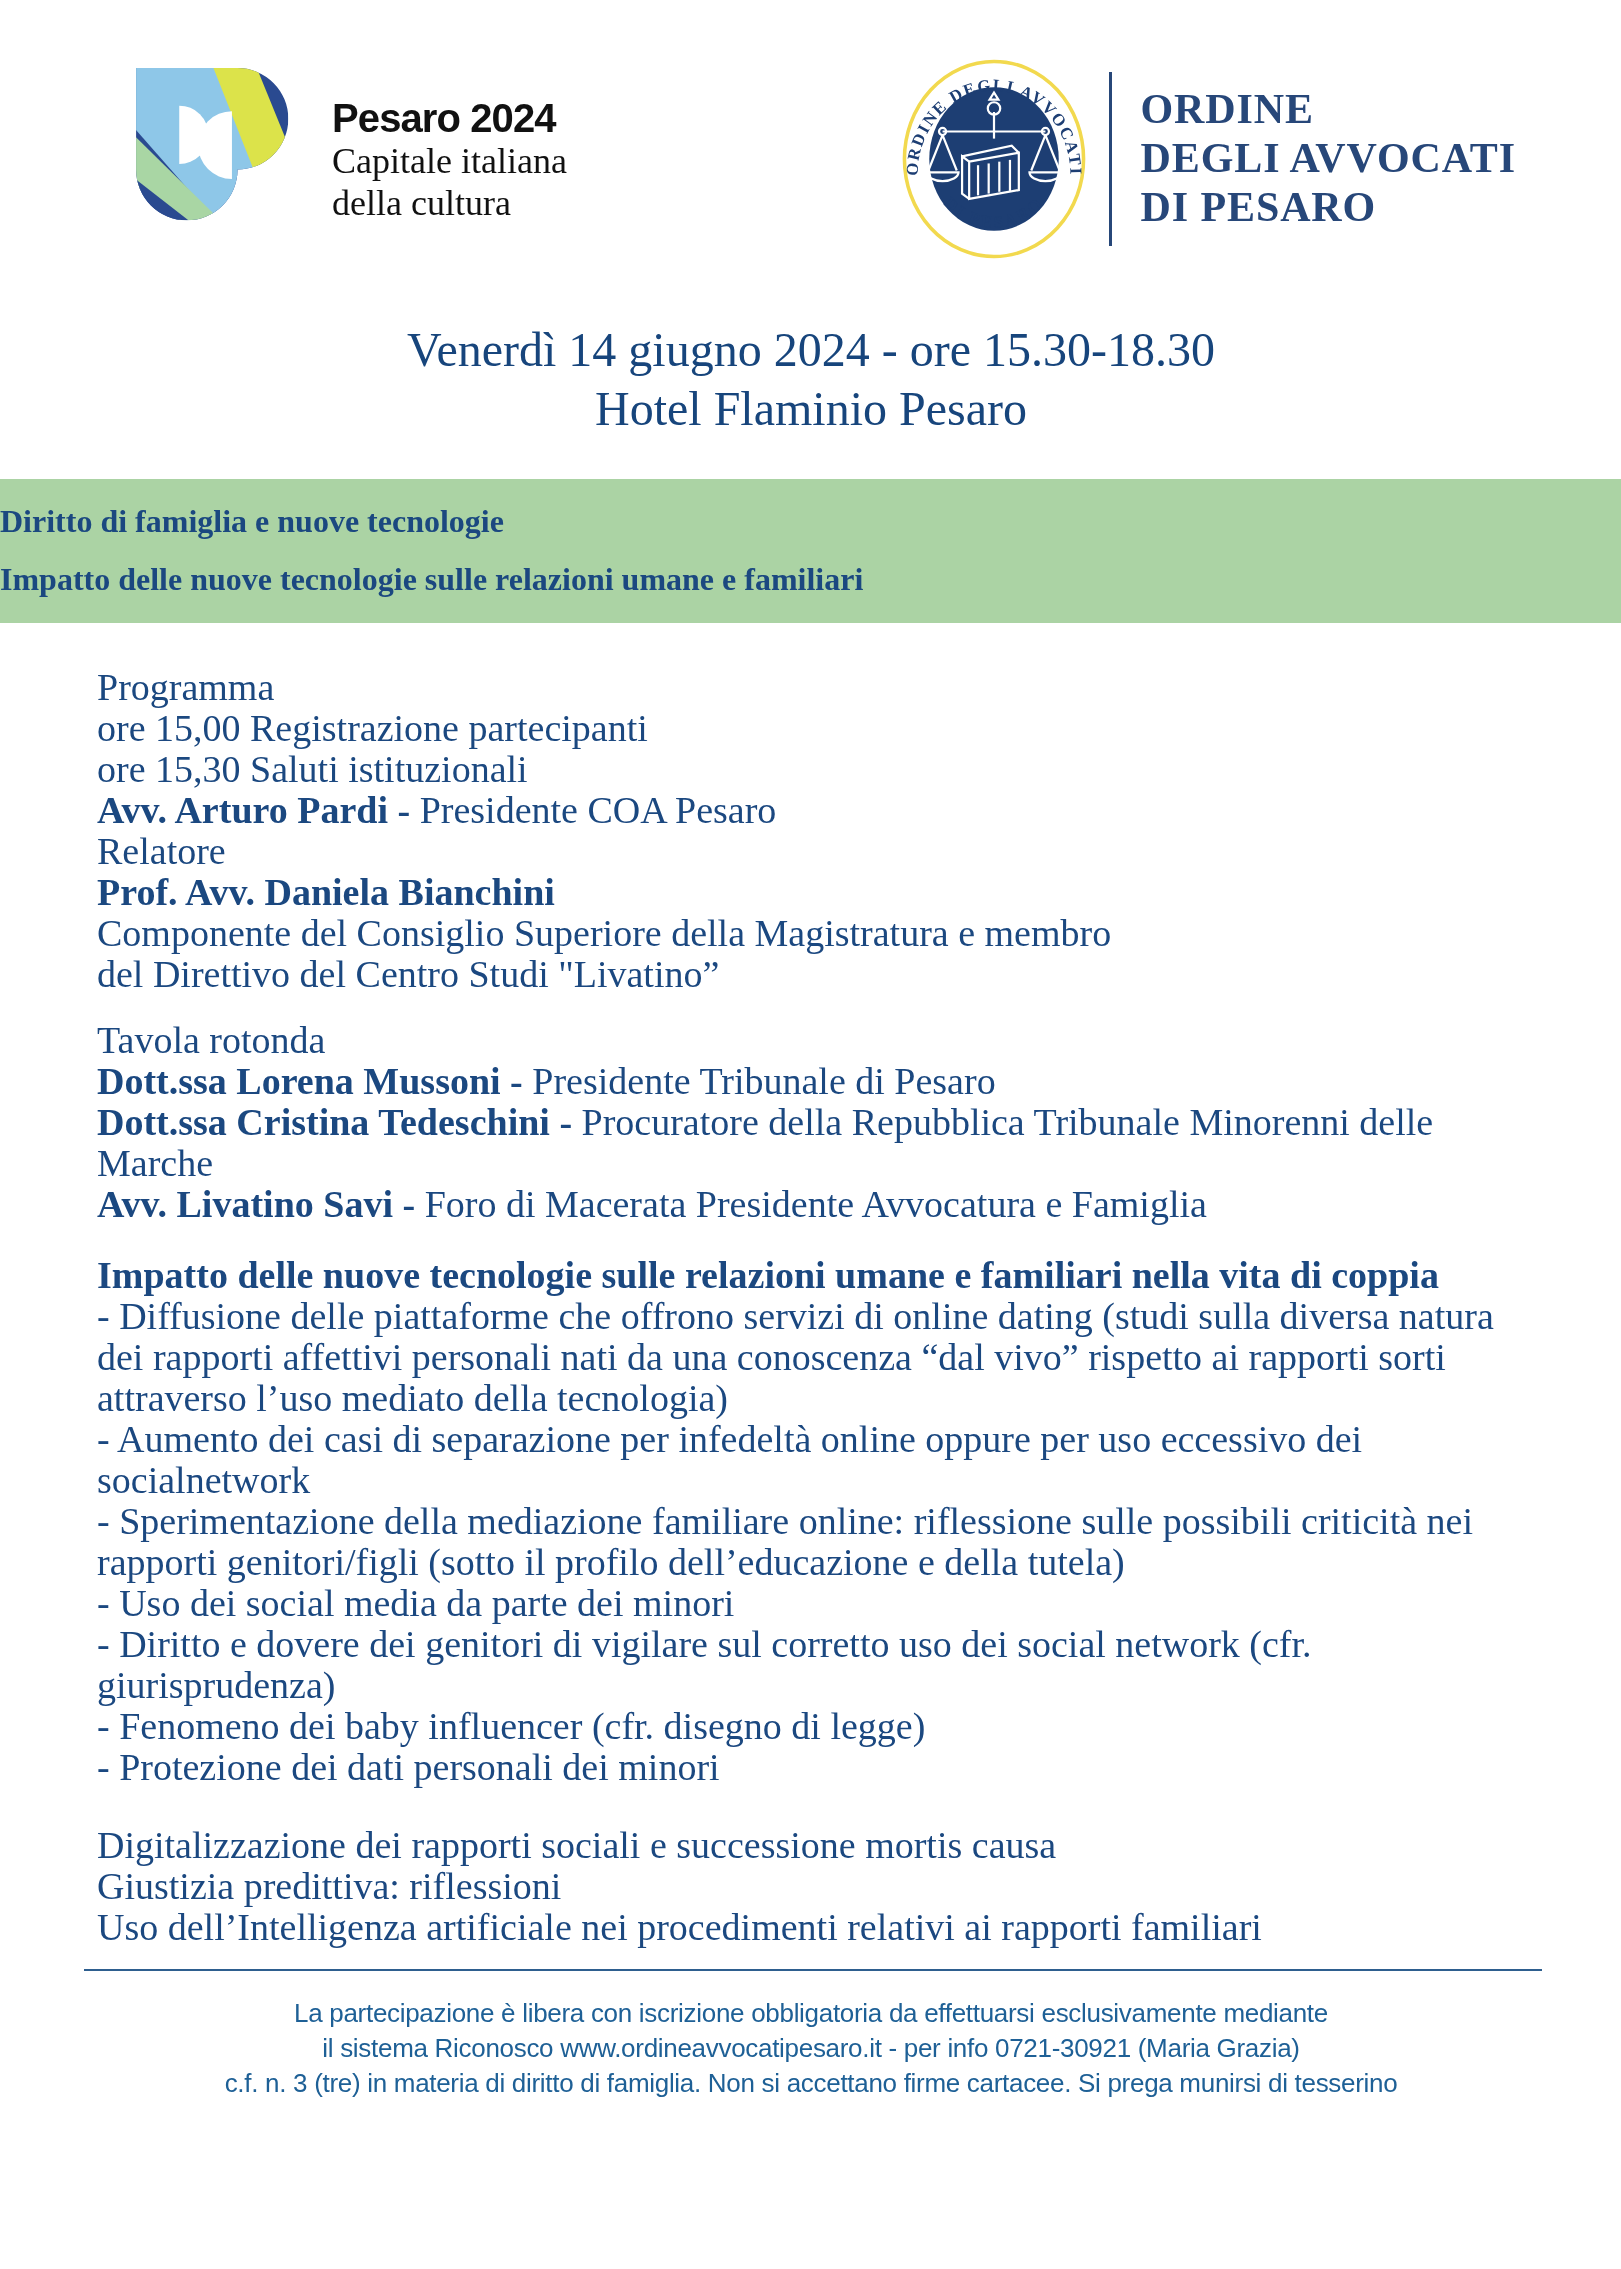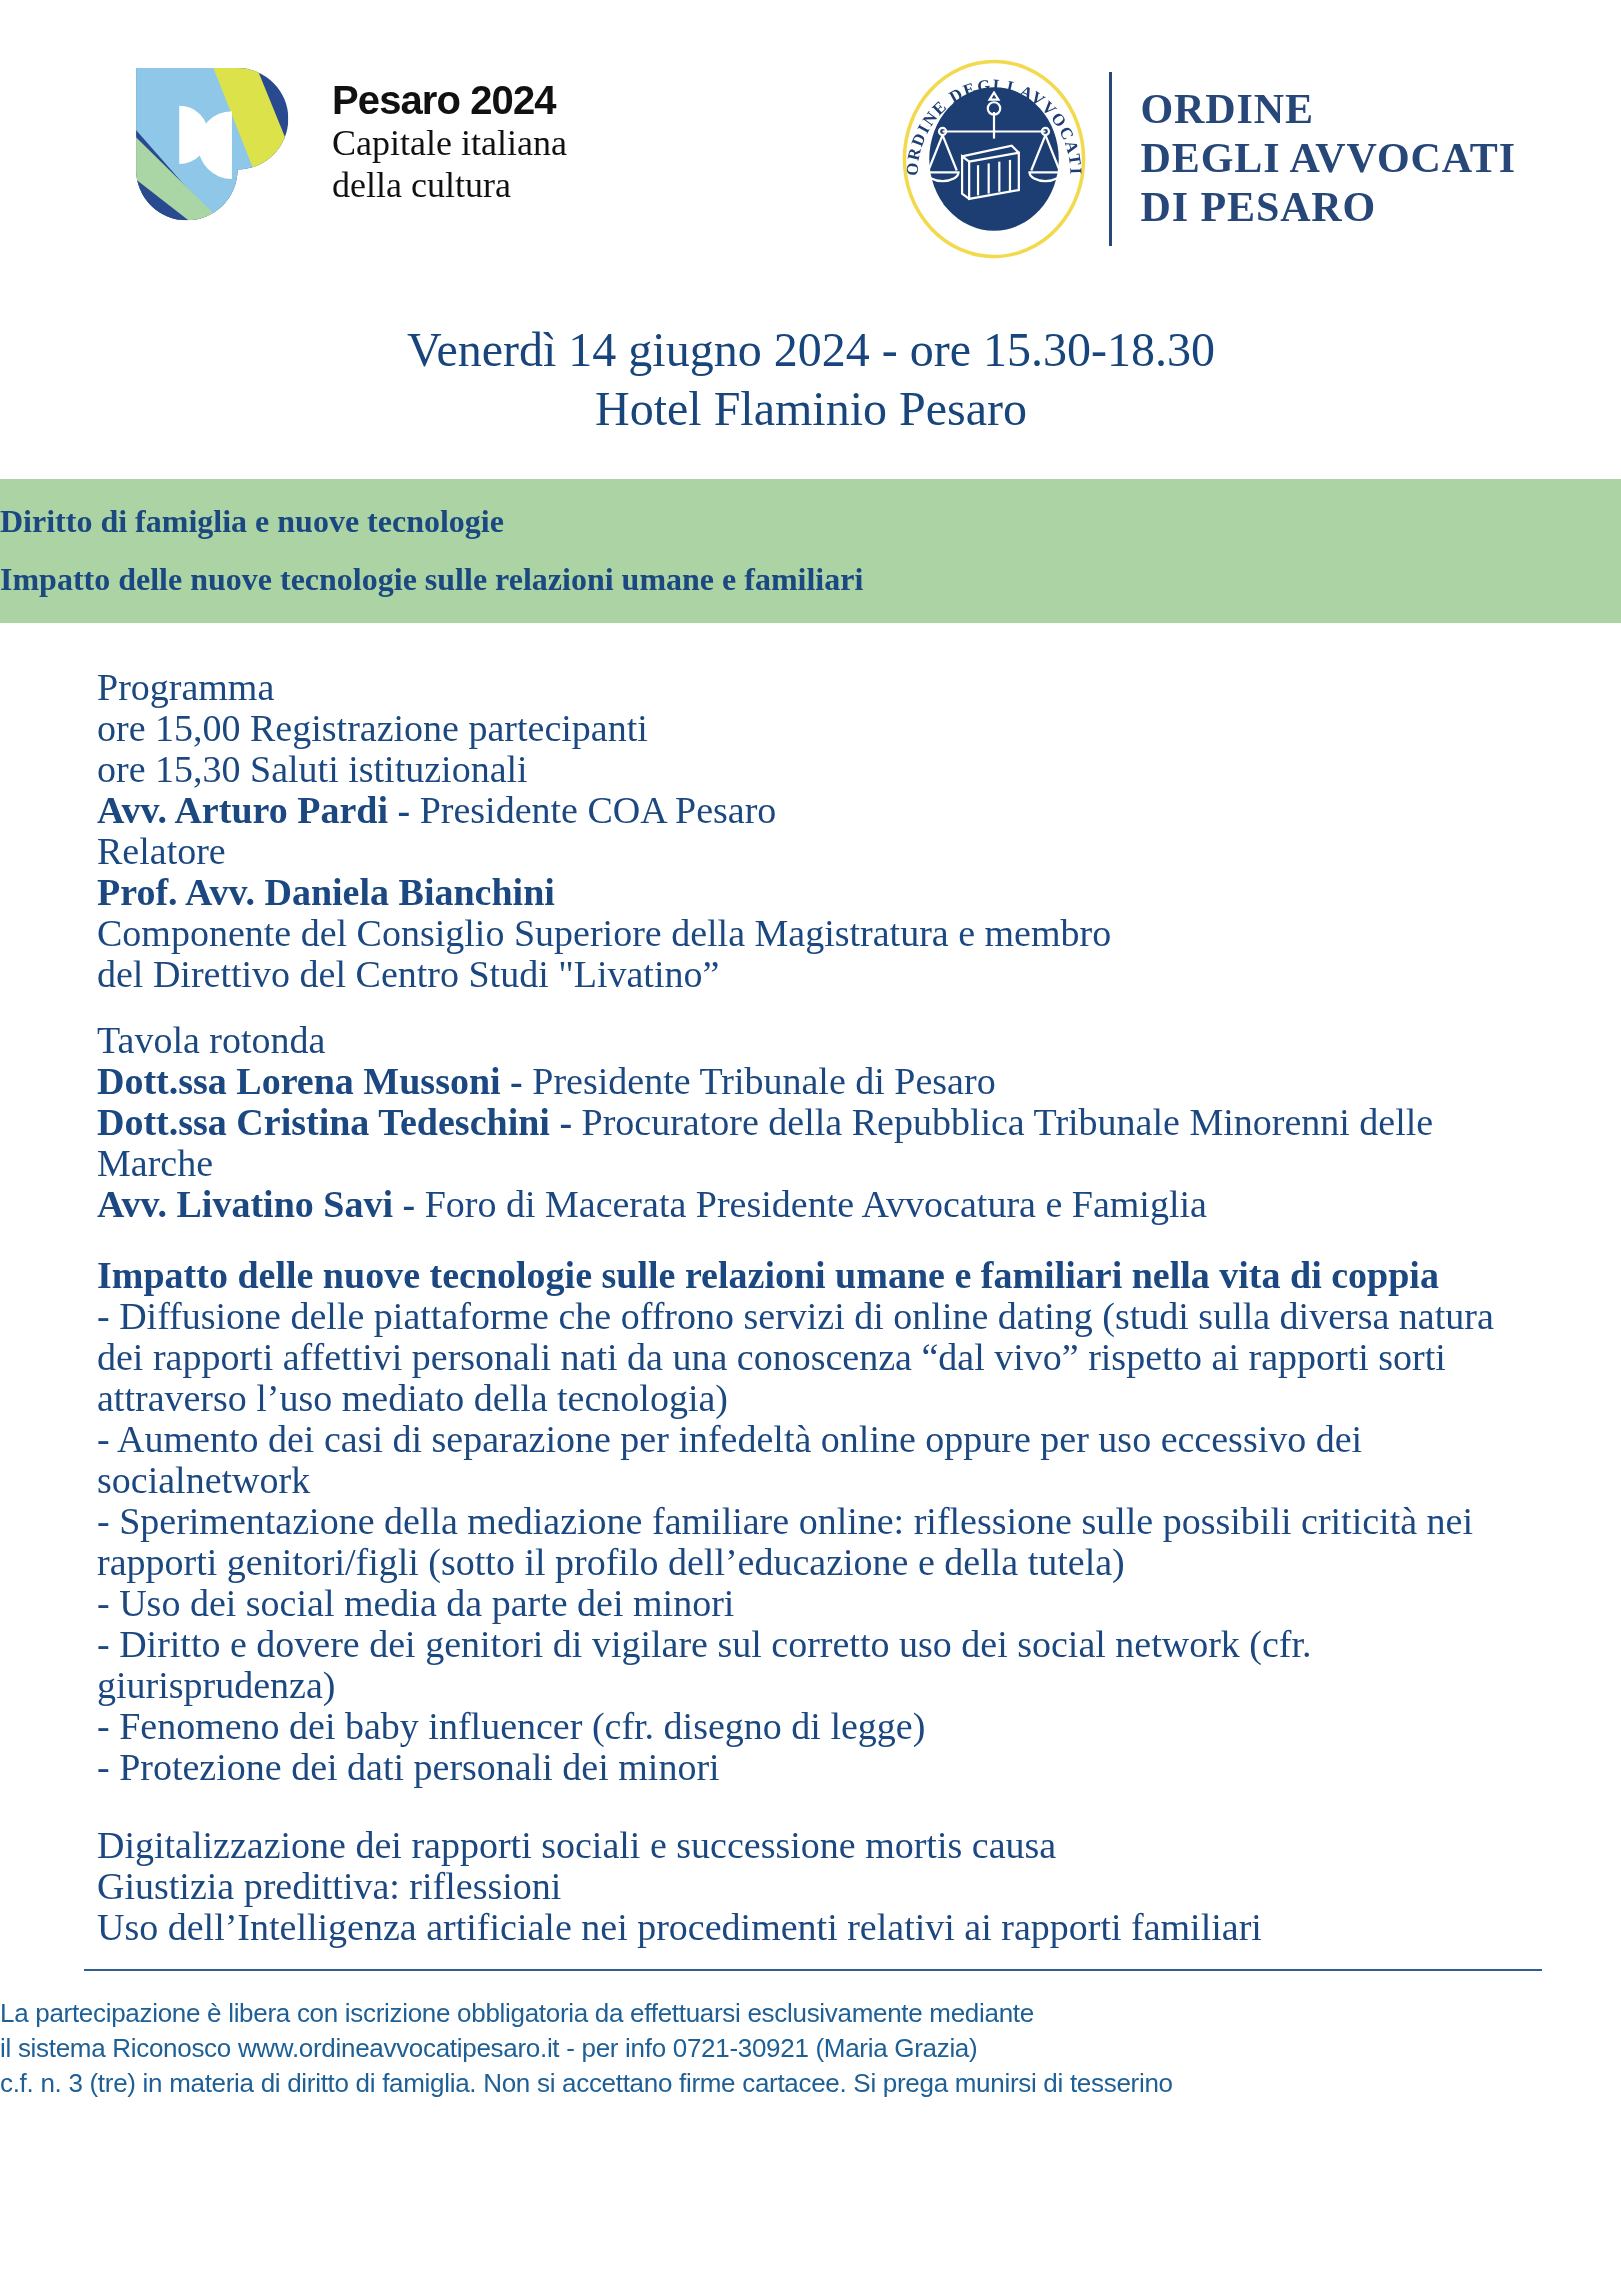--- a/index.html
+++ b/index.html
@@ -9,21 +9,21 @@
     background:#ffffff;
     font-family:"Liberation Serif", serif;
     color:#1b4880;
     overflow:hidden;
   }
   
   .page-header{
     display:flex;justify-content:space-between;align-items:flex-start;
     padding:53px 106px 0 121px;
   }
-  .logo-left{display:flex;align-items:flex-start;gap:23px;}
+  .logo-left{display:flex;align-items:center;gap:23px;}
   .heart-icon{width:188px;height:188px;flex:0 0 auto;}
   .pesaro-text{padding-top:25px;color:#111111;}
   .pesaro-title{font-family:"Liberation Sans",sans-serif;font-weight:bold;font-size:40px;line-height:44px;letter-spacing:-0.9px;}
   .pesaro-sub{font-size:36px;line-height:42px;letter-spacing:0px;}
   .logo-right{display:flex;align-items:center;gap:21px;padding-top:3.5px;}
   .seal-icon{width:188px;height:204px;flex:0 0 auto;}
   .header-divider{width:2.7px;height:174px;background:#274779;flex:0 0 auto;}
   .order-name{color:#274779;font-weight:bold;font-size:42px;line-height:49px;letter-spacing:0.9px;margin-left:8px;}
   
   .title-block{margin-top:59px;text-align:center;font-weight:normal;font-size:48px;line-height:59px;color:#17457c;}
@@ -36,21 +36,21 @@
   
   .body{padding:44px 120px 0 76px;font-size:38px;line-height:41px;margin-left:21px;}
   .body p{margin:0;}
   .b{font-weight:bold;}
   .mb16{margin-bottom:14px;} .mb22{margin-bottom:19.5px;} .mb26{margin-bottom:23px;}
   .mb28{margin-bottom:25px;} .mb30{margin-bottom:26.6px;} .mb36{margin-bottom:30px;}
   .mb40{margin-bottom:34px;} .mb42{margin-bottom:37px;}
   
   .rule{border:none;border-top:2.7px solid #2e5f8f;margin:21px 80px 0 84px;}
   .page-footer{
-    margin-top:25px;
+    margin-top:25px;text-align:center;
     font-family:"Liberation Sans",sans-serif;
     font-size:26px;line-height:35px;color:#1e6096;
     font-stretch:condensed;letter-spacing:-0.3px;
   }
 </style>
 </head>
 <body>
 
 <div class="page">
 

